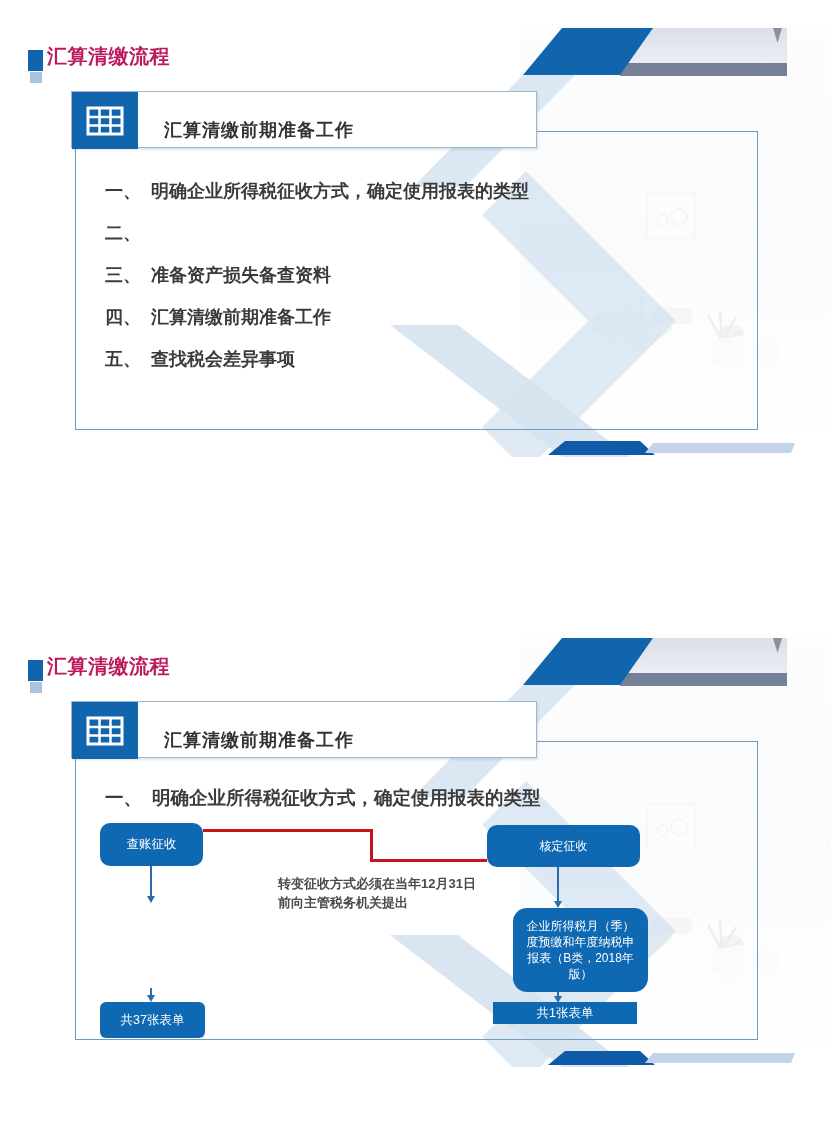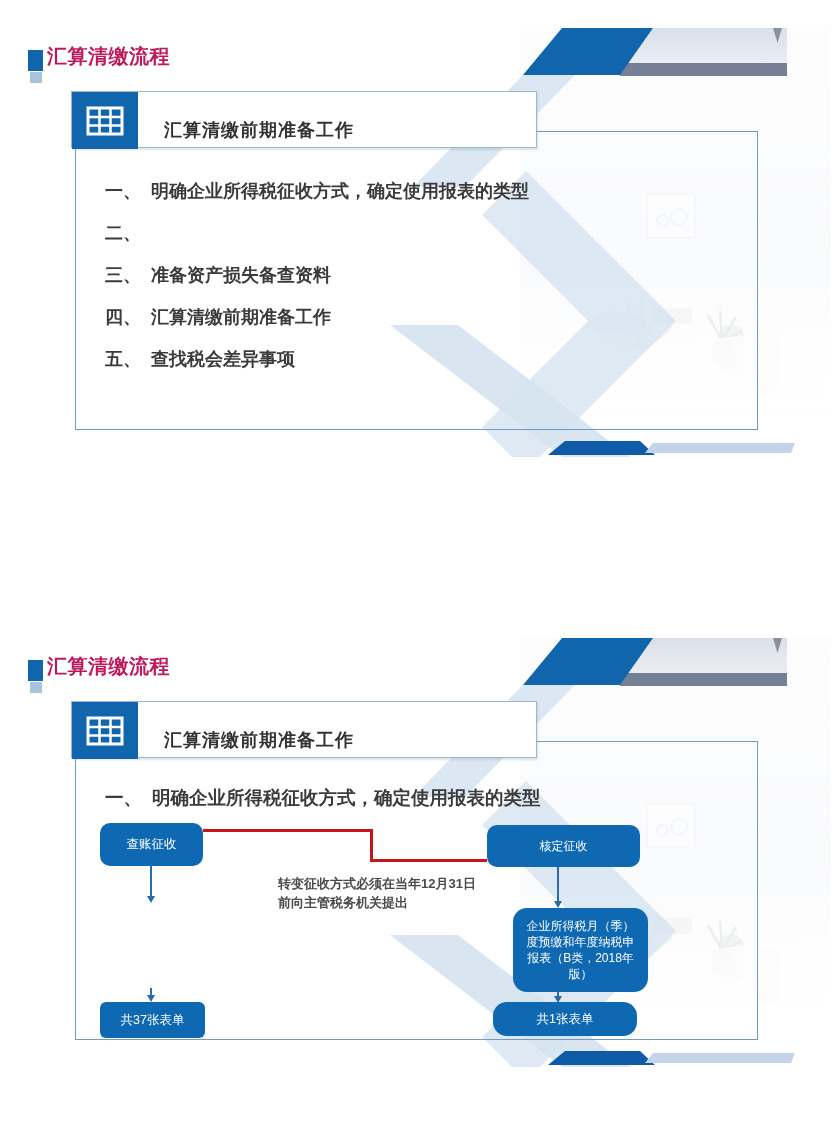--- a/index.html
+++ b/index.html
@@ -67,21 +67,21 @@
 
   
   .section-heading{position:absolute;left:105px;top:150px;margin:0;font-size:18.5px;font-weight:bold;color:#3b3b3b;display:flex;}
   .section-heading .num{margin-right:10px;}
   .flow-box{position:absolute;background:#0f68b2;color:#fff;font-weight:normal;display:flex;align-items:center;justify-content:center;text-align:center;line-height:1.35;}
   .fb-a{left:100px;top:188px;width:103px;height:43px;border-radius:10px;font-size:12.5px;}
   .fb-b{left:487px;top:190px;width:153px;height:42px;border-radius:10px;font-size:12px;}
   .fb-c{left:100px;top:268px;width:103px;height:85px;border-radius:14px;font-size:12px;padding:4px;box-sizing:border-box;}
   .fb-d{left:493px;top:273px;width:135px;height:84px;border-radius:14px;font-size:12px;padding:4px 8px;box-sizing:border-box;margin-left:20px;}
   .fb-e{left:100px;top:367px;width:105px;height:36px;border-radius:6px;font-size:12.5px;}
-  .fb-f{left:493px;top:367px;width:144px;height:34px;border-radius:14px;font-size:12.5px;}
+  .fb-f{left:493px;top:367px;width:144px;height:22px;border-radius:0;font-size:12.5px;}
   .red-seg{position:absolute;background:#c5161d;}
   .rs-1{left:203px;top:194px;width:170px;height:3px;}
   .rs-2{left:370px;top:194px;width:3px;height:33px;}
   .rs-3{left:370px;top:224px;width:117px;height:3px;}
   .flow-note{position:absolute;left:278px;top:240px;width:208px;font-size:13px;font-weight:bold;color:#4a4a4a;line-height:1.45;}
   .varrow{position:absolute;width:0;}
   .varrow .line{position:absolute;left:3px;top:0;width:1.5px;background:#2a6ba8;}
   .varrow .head{position:absolute;left:0;width:0;height:0;border-left:4px solid transparent;border-right:4px solid transparent;border-top:7px solid #2a6ba8;}
   .va-a{left:147px;top:231px;} .va-a .line{height:31px;} .va-a .head{top:30px;}
   .va-b{left:554px;top:232px;} .va-b .line{height:35px;} .va-b .head{top:34px;}

